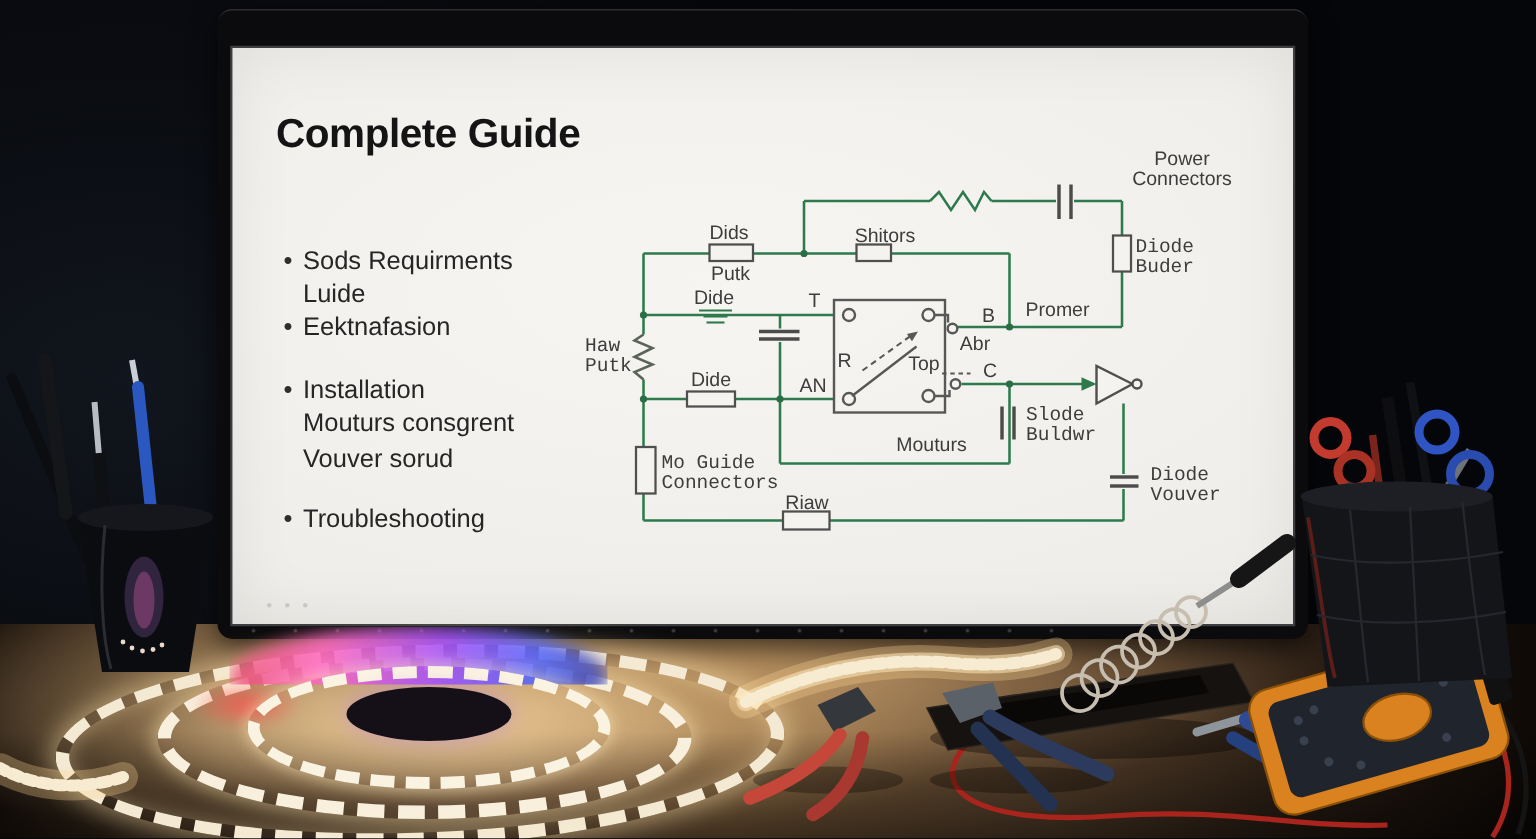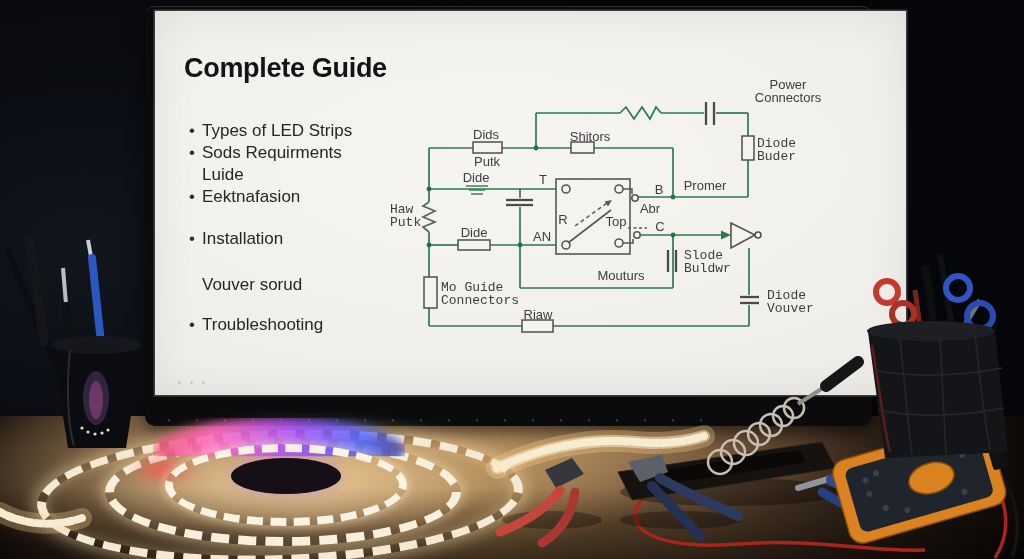--- a/index.html
+++ b/index.html
@@ -10,23 +10,23 @@
   .desk{position:absolute;left:0;top:416px;width:1024px;height:143px;
     background:
       linear-gradient(180deg, rgba(0,0,0,0) 50%, rgba(0,0,0,0.55) 100%),
       radial-gradient(55% 95% at 28% 40%, rgba(255,214,150,0.60), rgba(255,214,150,0) 70%),
       radial-gradient(42% 70% at 58% 25%, rgba(255,205,140,0.28), rgba(255,205,140,0) 70%),
       linear-gradient(90deg, #1c130c 0%, #5d452e 14%, #8a684a 30%, #86643f 48%, #5f4730 68%, #2c1f15 85%, #0d0906 100%);}
   
   .monitor{position:absolute;left:145px;top:6px;width:727px;height:419px;
     background:#0b0b0d;border-radius:10px;border-top:1px solid #2e2e31;
     box-shadow:0 6px 18px rgba(0,0,0,0.6);}
-  .screen{position:absolute;left:10px;top:4px;width:707px;height:384px;overflow:hidden;
+  .screen{position:absolute;left:10px;top:25px;width:707px;height:384px;overflow:hidden;
     background:radial-gradient(120% 100% at 45% 40%, #f6f5f2 0%, #efeeea 60%, #e5e4df 100%);
-    box-shadow:0 0 0 1.5px #3e3e42, inset 0 0 45px rgba(0,0,0,0.07);padding-left:44px;}
+    box-shadow:0 0 0 1.5px #3e3e42, inset 0 0 45px rgba(0,0,0,0.07);}
   .bezel-dots{position:absolute;left:155px;top:417px;width:560px;height:7px;opacity:.4;
     background-image:radial-gradient(circle, #8a8a8a 0.8px, rgba(0,0,0,0) 1.5px);
     background-size:28px 7px;}
   
   .slide-title{position:absolute;left:29px;top:42px;font-size:27px;font-weight:700;
     letter-spacing:-0.3px;color:#141414;white-space:nowrap;}
   .b-line{position:absolute;font-size:17px;color:#262626;line-height:17px;white-space:nowrap;}
   .b-dot{display:inline-block;width:13px;color:#2e2e2e;}
   .pdot{position:absolute;width:3px;height:3px;border-radius:50%;background:#c4c2be;opacity:.85;}
   
@@ -62,25 +62,25 @@
 
 <div id="stage">
 
   <div class="desk"></div>
 
   <div class="monitor">
     <div class="screen">
 
       <div class="slide-title">Complete Guide</div>
 
-      <div class="b-line" style="left:34px;top:111px"><span class="b-dot">•</span><span>Types of LED Strips</span></div>
       <div class="b-line" style="left:34px;top:133px"><span class="b-dot">•</span><span>Sods Requirments</span></div>
       <div class="b-line" style="left:47px;top:155px">Luide</div>
       <div class="b-line" style="left:34px;top:177px"><span class="b-dot">•</span><span>Eektnafasion</span></div>
       <div class="b-line" style="left:34px;top:219px"><span class="b-dot">•</span><span>Installation</span></div>
+      <div class="b-line" style="left:47px;top:241px">Mouturs consgrent</div>
       <div class="b-line" style="left:47px;top:265px">Vouver sorud</div>
       <div class="b-line" style="left:34px;top:305px"><span class="b-dot">•</span><span>Troubleshooting</span></div>
 
       <svg class="circuit" width="707" height="384" viewBox="0 0 707 384">
         <g stroke="#2e7a4c" stroke-width="1.7" fill="none">
 
           <path d="M381,102 H465"></path>
           <polyline points="465,102 471,96 479,108 487,96 495,108 501,96 506,102"></polyline>
           <path d="M506,102 H549"></path>
             <path d="M561,102 H593"></path>

